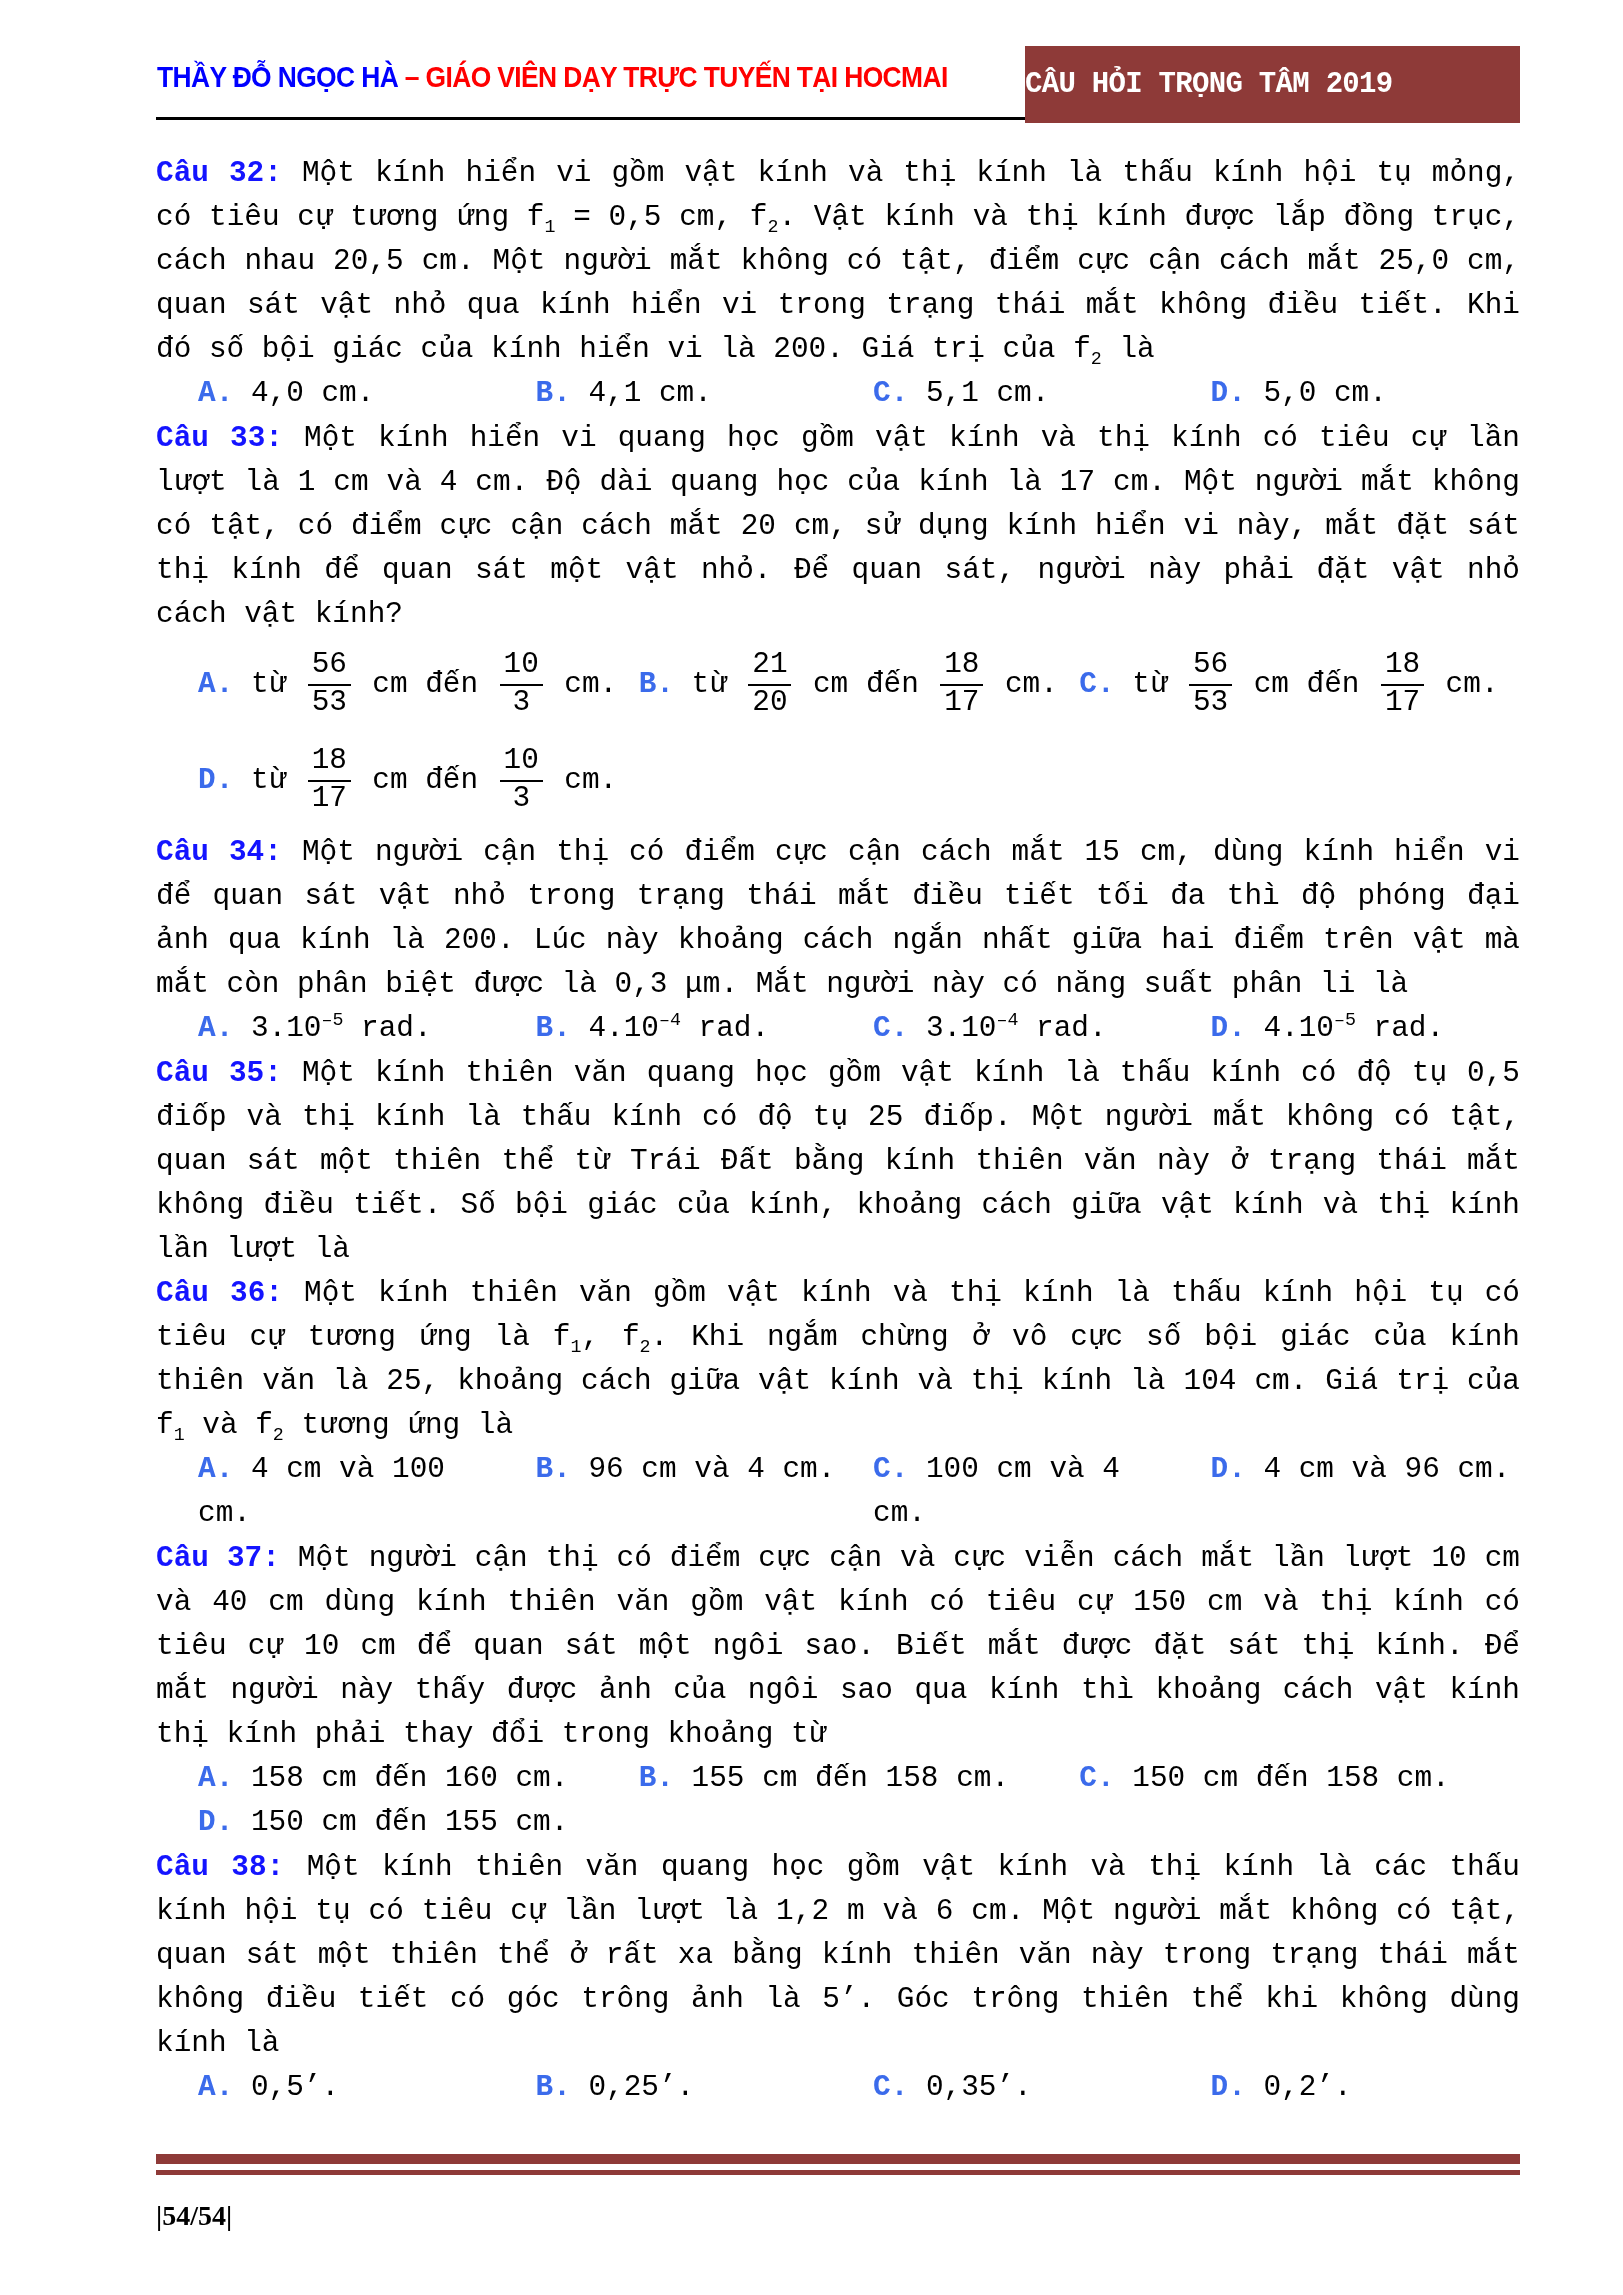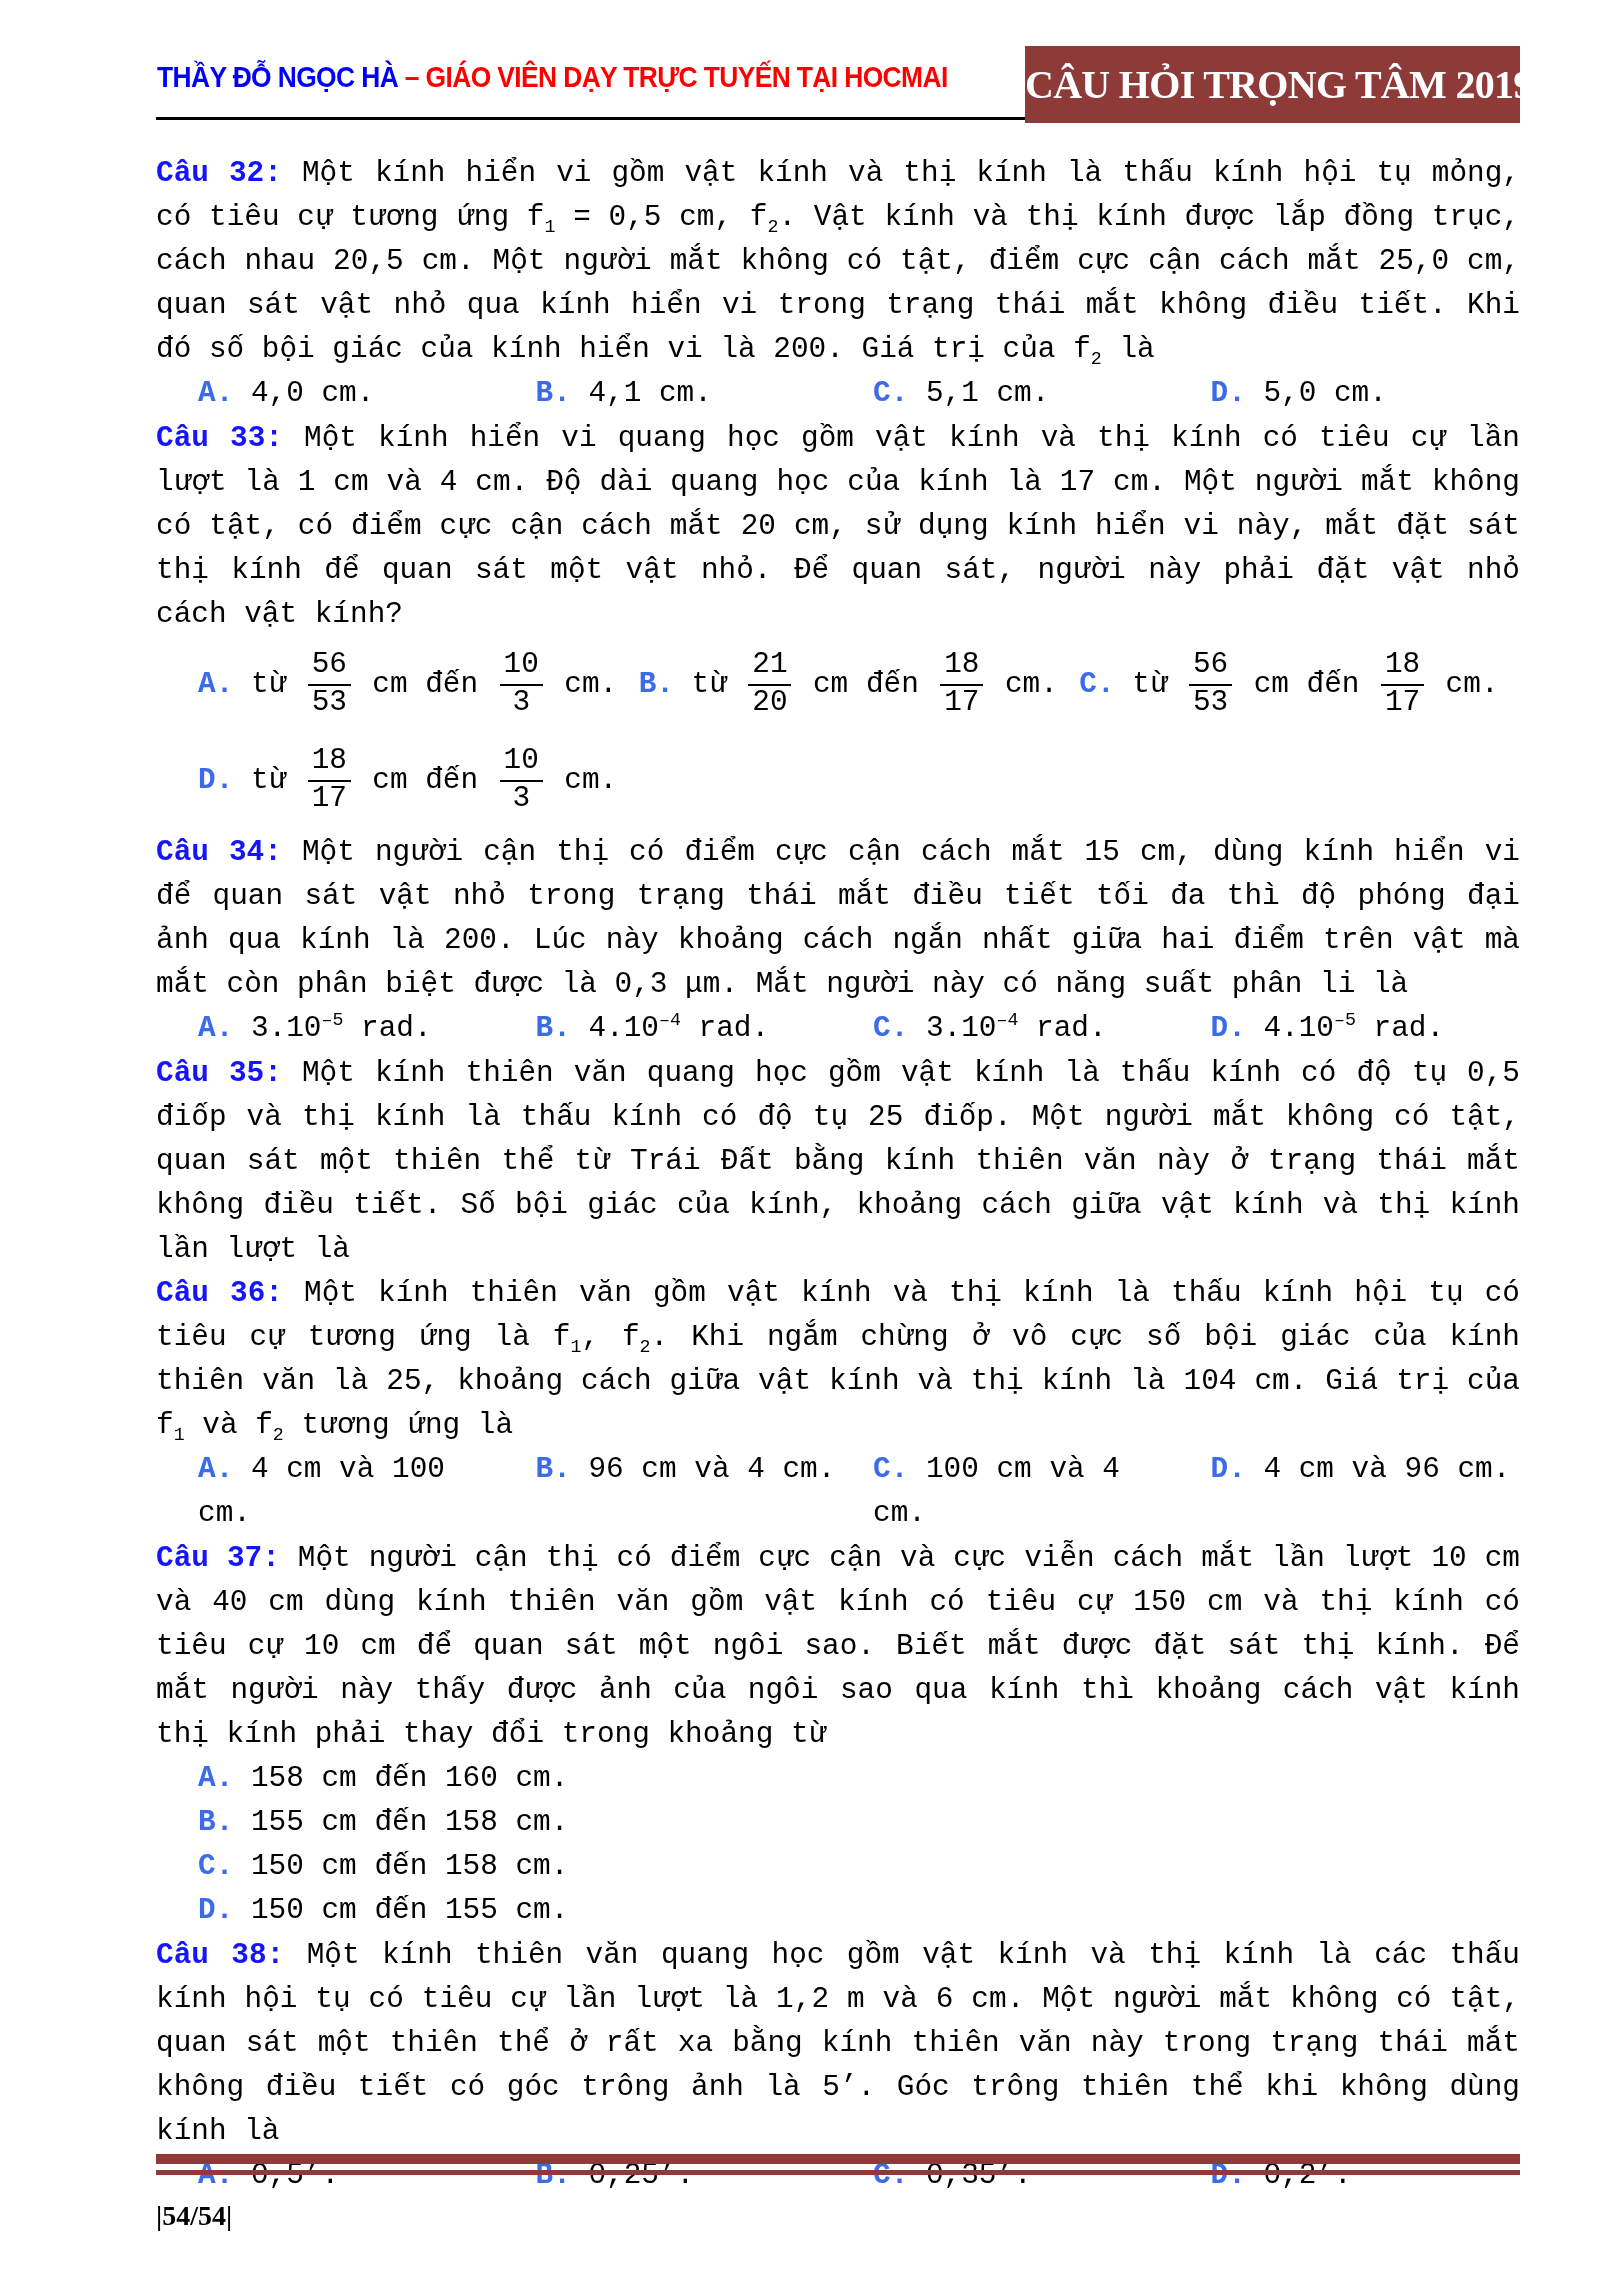--- a/index.html
+++ b/index.html
@@ -22,40 +22,40 @@
     font-family:"Liberation Sans", sans-serif;
     font-weight:bold; font-size:30px; line-height:30px;
     white-space:nowrap; letter-spacing:-0.7px;
     transform:scaleX(.88); transform-origin:left center;
   }
   .ht-blue { color:var(--header-blue); }
   .ht-red  { color:var(--header-red); }
   .header-badge {
     position:absolute; right:0; top:34px; width:495px; height:77px;
     background:var(--maroon); color:#fff;
-    font-family:Liberation Serif, serif;
-    font-weight:bold; font-size:40px; line-height:77px;
+    font-family:Liberation Mono, monospace;
+    font-weight:bold; font-size:29px; line-height:77px;
     text-align:left; white-space:nowrap;
     letter-spacing:-0.7px;
   }
   
   .questions { margin-top:27px;font-family:Liberation Mono, monospace; }
   .q-body {
     margin:0; font-size:29.4px; line-height:44px;
     text-align:justify; text-justify:inter-word;
   }
   .q-label { font-weight:bold; color:var(--label-blue); }
   sub, sup { font-size:18.3px; line-height:0; }
   .options {
     display:grid; padding-left:42px;
     font-size:29.4px; line-height:44px;
     margin:0 0 1.3px 0;
   }
   .four-col { grid-template-columns:repeat(4,1fr);gap:28px; }
-  .two-col  { grid-template-columns:repeat(1,1fr); }
+  .two-col  { grid-template-columns:repeat(3,1fr); }
   .two-col-frac { grid-template-columns:repeat(3,1fr); }
   .two-col-frac .option { height:96px; line-height:96px; white-space:nowrap; }
   .opt-label { font-weight:bold; color:var(--letter-blue); }
   .frac {
     display:inline-block; vertical-align:middle;
     text-align:center; line-height:1.12; margin:0 3.9px;
   }
   .frac .num { display:block; border-bottom:2.6px solid #000; padding:0 3.9px 1.3px; }
   .frac .den { display:block; padding-top:1.3px; }
   

